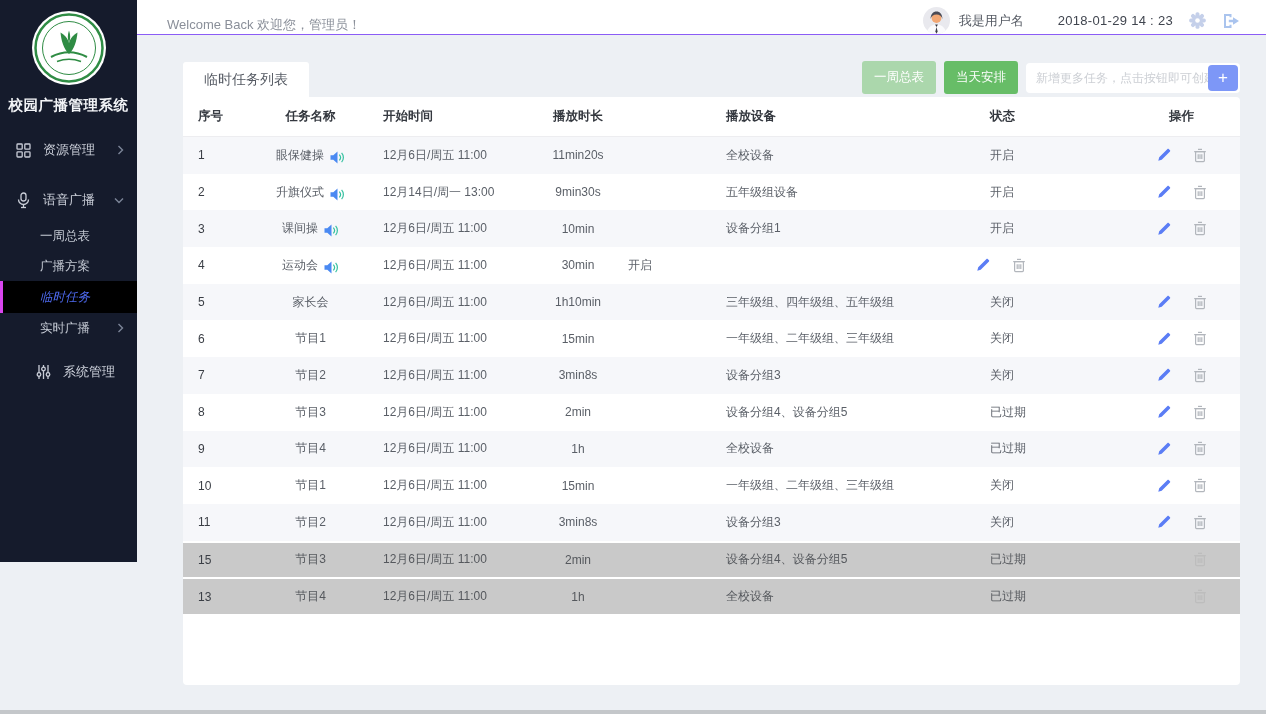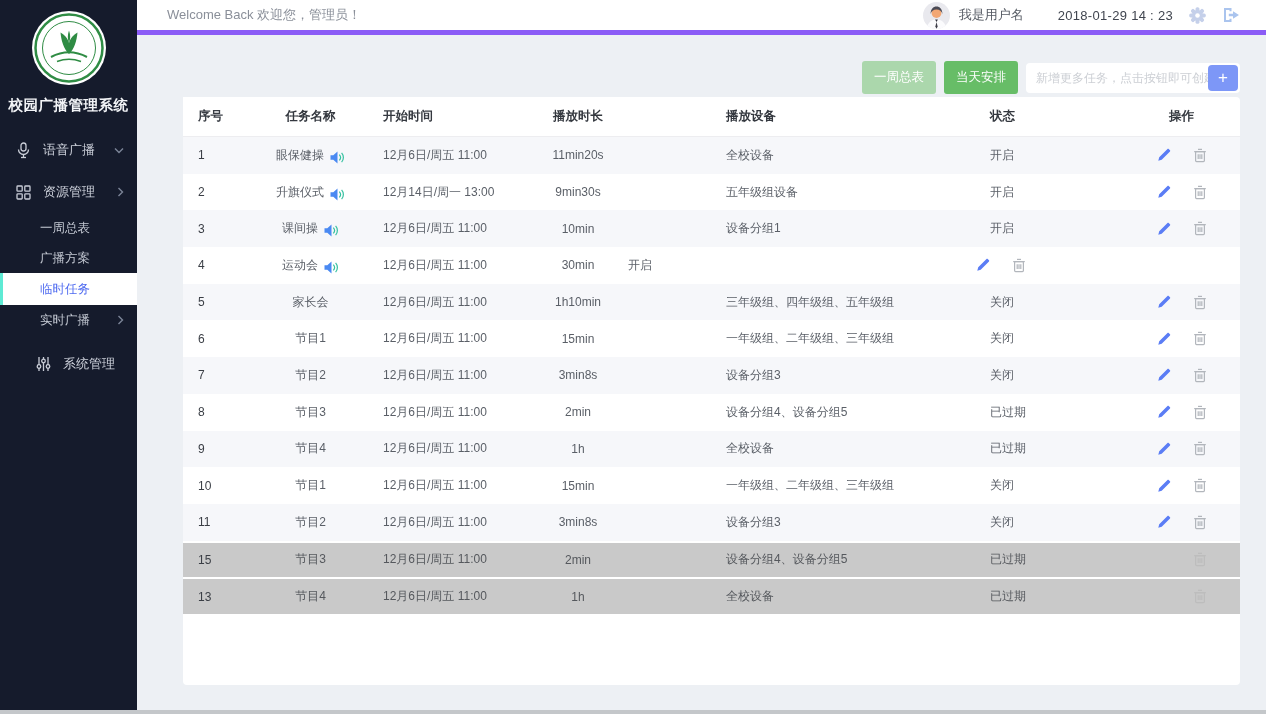--- a/index.html
+++ b/index.html
@@ -1,41 +1,41 @@
 <!DOCTYPE html>
 <html><head>
 <meta charset="utf-8">
 <style>
   * { margin:0; padding:0; box-sizing:border-box; }
   html,body { width:1266px; height:714px; overflow:hidden;
     font-family:"Liberation Sans","DejaVu Sans",sans-serif; background:#edf0f4; }
   .page { position:relative; width:1266px; height:714px; }
 
   
-  .sidebar { position:absolute; left:0; top:0; width:137px; height:710px;
+  .sidebar { position:absolute; left:0; top:0; width:137px; height:562px;
     background:#151b2c; color:#c9cdd7; }
   .logo-wrap { text-align:center; padding-top:9px; }
   .app-title { color:#f2f4f7; font-size:14.5px; font-weight:bold; text-align:center;
     margin-top:5px; letter-spacing:0.5px; }
   .menu { margin-top:14px; }
   .menu-item { height:42px; display:flex; align-items:center; gap:12px;
     padding-left:16px; font-size:13px; color:#ccd0da; cursor:pointer; }
   .menu-item .chev { margin-left:auto; margin-right:13px; display:flex; }
   .menu-item.mi-voice { margin-top:8px; }
   .menu-item.mi-system { margin-top:8px;padding-left:36px; }
   .submenu-item { height:30px; line-height:30px; padding-left:40px; font-size:12.5px;
     color:#c5cad4; cursor:pointer; position:relative; display:flex; align-items:center; }
   .submenu-item .chev { margin-left:auto; margin-right:13px; display:flex; }
-  .submenu-item.active { background:#ffffff; color:#4e6af0; border-left:3px solid #5eead4;
-    padding-left:37px; height:32px; line-height:32px; }
+  .submenu-item.active { background:#000000; color:#4e6af0; border-left:3px solid #d946ef;
+    padding-left:37px; height:32px; line-height:32px;font-style:italic; }
 
   
   .main { position:absolute; left:137px; top:0; width:1129px; height:710px; }
-  .topbar { height:35px; background:#ffffff; display:flex; align-items:center;
-    padding:0 26px 0 30px; border-bottom:5px solid #8b5cf6;gap:29px; }
+  .topbar { height:35px; background:#ffffff; display:flex; align-items:flex-end;
+    padding:0 26px 0 30px; border-bottom:1px solid #8b5cf6;gap:29px; }
   .welcome { color:#8a8f99; font-size:13px; }
   .user-area { margin-left:auto; display:flex; align-items:center; }
   .username { color:#555a63; font-size:13px; margin-left:9px; }
   .datetime { color:#40454f; font-size:13px; margin-left:34px; letter-spacing:0.3px; }
   .top-icon { margin-left:16px; display:flex; cursor:pointer; }
 
   
   .content { position:absolute; top:35px; left:0; right:0; bottom:4px;
     background:#edf0f4; padding:27px 26px 0 46px; }
   .toolbar { display:flex; align-items:flex-end; height:35px; }
@@ -92,46 +92,46 @@
         <path d="M39 45c-2.2-10 1-17.5 8.5-21.5-0.8 8.5-3.2 16.5-8.5 21.5z" fill="#2f8c44"></path>
         <path d="M39 45c2.2-10-1-17.5-8.5-21.5 0.8 8.5 3.2 16.5 8.5 21.5z" fill="#2f8c44"></path>
         <path d="M39 21.5c-1.6 4.2-1.6 8.3 0 12.5 1.6-4.2 1.6-8.3 0-12.5z" fill="#2f8c44"></path>
         <path d="M21 48c11.5-6 24.5-6 36 0" fill="none" stroke="#2f8c44" stroke-width="2"></path>
         <path d="M27 52.5c8-3 16-3 24 0" fill="none" stroke="#2f8c44" stroke-width="1.4"></path>
       </svg>
     </div>
     <div class="app-title">校园广播管理系统</div>
 
     <div class="menu">
+      <div class="menu-item">
+        <svg width="15" height="15" viewBox="0 0 15 15" fill="none" stroke="#c9cdd7" stroke-width="1.3">
+          <rect x="1" y="1" width="5.2" height="5.2" rx="0.8"></rect>
+            <rect x="8.8" y="1" width="5.2" height="5.2" rx="0.8"></rect>
+          <rect x="1" y="8.8" width="5.2" height="5.2" rx="0.8"></rect>
+            <rect x="8.8" y="8.8" width="5.2" height="5.2" rx="0.8"></rect>
+        </svg>
+        <span>资源管理</span>
+        <span class="chev">
+          <svg width="7" height="10" viewBox="0 0 7 10" fill="none" stroke="#7c8598" stroke-width="1.4">
+              <path d="M1.5 1l4 4-4 4"></path>
+            </svg>
+        </span>
+      </div>
+
       <div class="menu-item mi-voice">
         <svg width="15" height="17" viewBox="0 0 15 17" fill="none" stroke="#c9cdd7" stroke-width="1.3">
           <rect x="5" y="1" width="5" height="8" rx="2.5"></rect>
           <path d="M2.5 7.5a5 5 0 0 0 10 0"></path>
             <path d="M7.5 12.5v3"></path>
             <path d="M5 15.5h5"></path>
         </svg>
         <span>语音广播</span>
         <span class="chev">
           <svg width="10" height="7" viewBox="0 0 10 7" fill="none" stroke="#7c8598" stroke-width="1.4">
               <path d="M1 1.5l4 4 4-4"></path>
-            </svg>
-        </span>
-      </div>
-
-      <div class="menu-item">
-        <svg width="15" height="15" viewBox="0 0 15 15" fill="none" stroke="#c9cdd7" stroke-width="1.3">
-          <rect x="1" y="1" width="5.2" height="5.2" rx="0.8"></rect>
-            <rect x="8.8" y="1" width="5.2" height="5.2" rx="0.8"></rect>
-          <rect x="1" y="8.8" width="5.2" height="5.2" rx="0.8"></rect>
-            <rect x="8.8" y="8.8" width="5.2" height="5.2" rx="0.8"></rect>
-        </svg>
-        <span>资源管理</span>
-        <span class="chev">
-          <svg width="7" height="10" viewBox="0 0 7 10" fill="none" stroke="#7c8598" stroke-width="1.4">
-              <path d="M1.5 1l4 4-4 4"></path>
             </svg>
         </span>
       </div>
 
       <div class="submenu-item">
         <span>一周总表</span>
       </div>
       <div class="submenu-item">
         <span>广播方案</span>
       </div>
@@ -197,20 +197,23 @@
           <svg width="18" height="16" viewBox="0 0 18 16">
             <path d="M2 1h7.5v3.2h-2V3H4v10h3.5v-1.2h2V15H2z" fill="#aac4ee"></path>
             <path d="M11 4.2L17 8l-6 3.8V9.2H6.8V6.8H11z" fill="#aac4ee"></path>
           </svg>
         </span>
       </div>
     </div>
 
     <div class="content">
       <div class="toolbar">
+        <div class="tab">
+          <span>临时任务列表</span>
+        </div>
         <div class="toolbar-right">
           <button class="btn btn-week">一周总表</button>
           <button class="btn btn-today">当天安排</button>
           <div class="add-box">
             <input class="add-input" placeholder="新增更多任务，点击按钮即可创建" style="">
             <button class="add-btn">+</button>
           </div>
         </div>
       </div>
 

